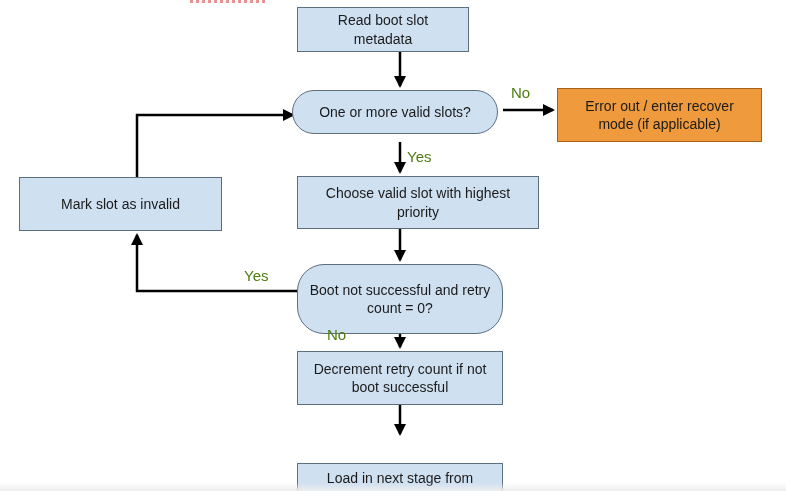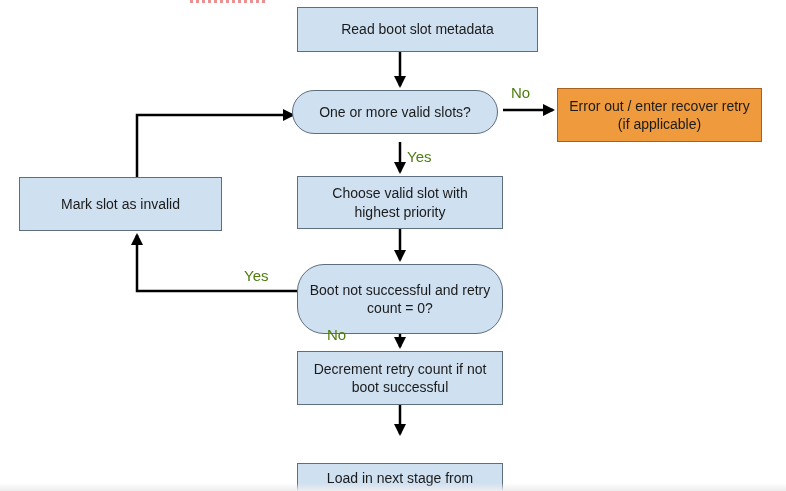--- a/index.html
+++ b/index.html
@@ -46,27 +46,27 @@
     <path class="edge-line" d="M400,52 L400,86" marker-end="url(#arrowhead)"></path>
     <path class="edge-line" d="M503,110 L553,110" marker-end="url(#arrowhead)"></path>
     <path class="edge-line" d="M400,142 L400,172" marker-end="url(#arrowhead)"></path>
     <path class="edge-line" d="M400,229 L400,260" marker-end="url(#arrowhead)"></path>
     <path class="edge-line" d="M297,291 L137,291 L137,235" marker-end="url(#arrowhead)"></path>
     <path class="edge-line" d="M137,177 L137,115 L293,115" marker-end="url(#arrowhead)"></path>
     <path class="edge-line" d="M400,317 L400,347" marker-end="url(#arrowhead)"></path>
     <path class="edge-line" d="M400,405 L400,434" marker-end="url(#arrowhead)"></path>
   </svg>
 
-  <div class="node" style="left:297px; top:7px; width:241px; height:45px;">Read boot slot metadata</div>
+  <div class="node" style="left:297px; top:7px; width:172px; height:45px;">Read boot slot metadata</div>
 
   <div class="node stadium" style="left:292px; top:90px; width:206px; height:44px;">One or more valid slots?</div>
 
-  <div class="node accent" style="left:557px; top:88px; width:205px; height:54px;">Error out / enter recover retry (if applicable)</div>
+  <div class="node accent" style="left:557px; top:88px; width:205px; height:54px;">Error out / enter recover mode (if applicable)</div>
 
-  <div class="node" style="left:297px; top:176px; width:206px; height:53px;">Choose valid slot with highest priority</div>
+  <div class="node" style="left:297px; top:176px; width:242px; height:53px;">Choose valid slot with highest priority</div>
 
   <div class="node" style="left:19px; top:177px; width:203px; height:54px;">Mark slot as invalid</div>
 
   <div class="node stadium" style="left:297px; top:264px; width:206px; height:70px;">Boot not successful and retry count = 0?</div>
 
   <div class="node" style="left:297px; top:351px; width:206px; height:54px;">Decrement retry count if not boot successful</div>
 
   <div class="node" style="left:297px; top:463px; width:206px; height:49px;">Load in next stage from active slot and boot</div>
 
   <span class="edge-label" style="left:511px; top:85px;">No</span>

